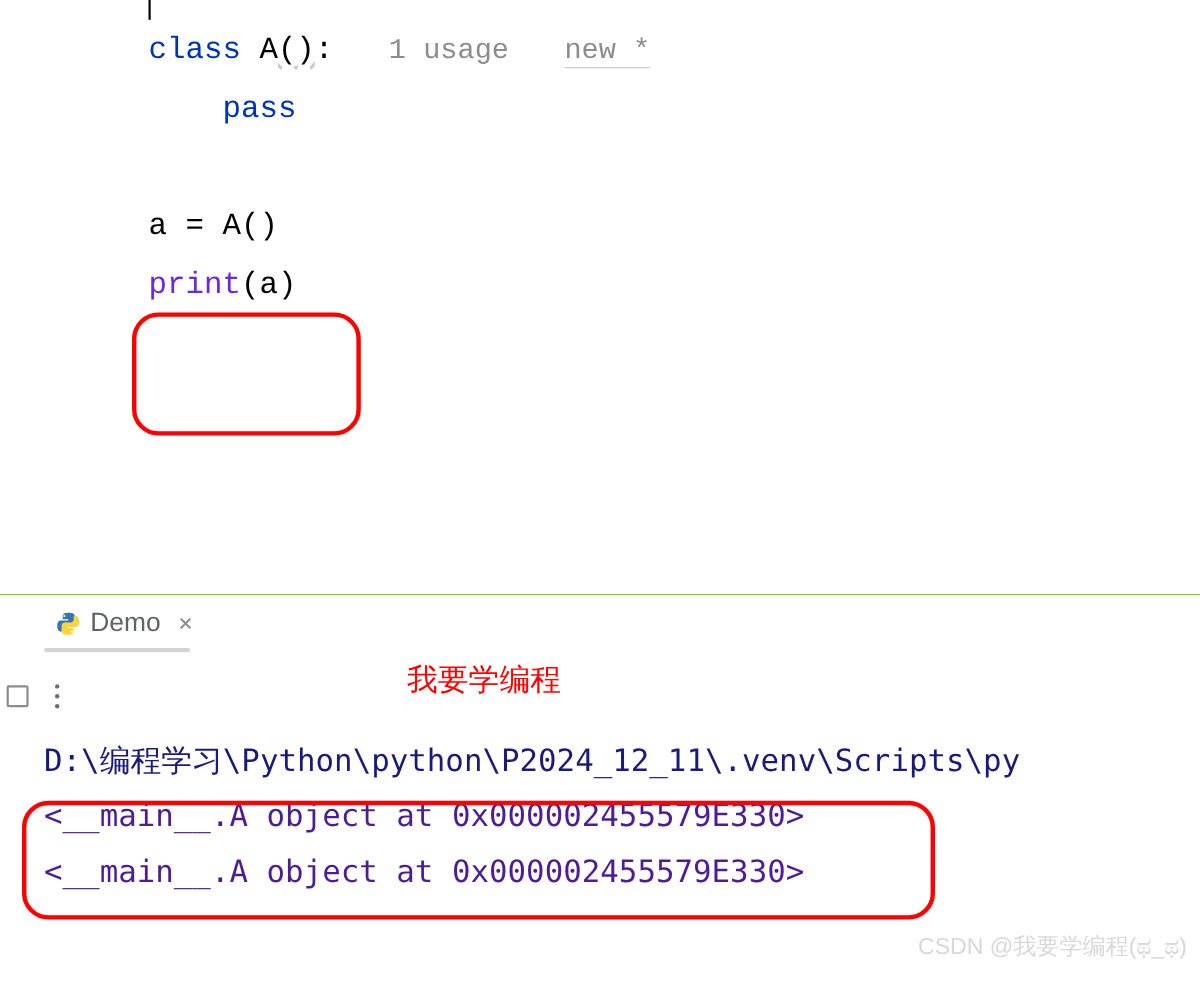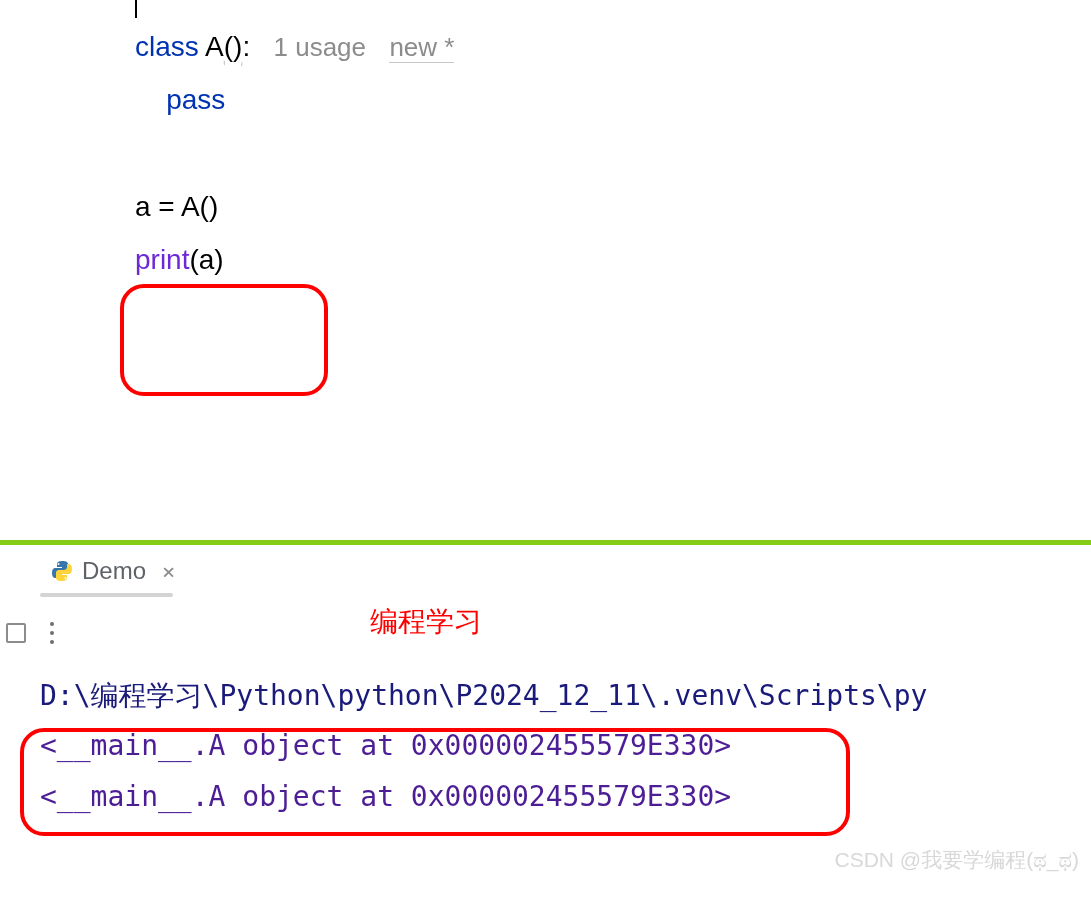--- a/index.html
+++ b/index.html
@@ -26,21 +26,21 @@
       left: 135px;
       top: 0;
       width: 2px;
       height: 18px;
       background: #000;
     }
     .code-content {
       padding: 20px 0 0 135px;
       font-size: 28px;
       line-height: 1.9;
-      font-family: Liberation Sans, sans-serif;
+      font-family: Liberation Mono, monospace;
     }
     .code-line {
       white-space: pre;
       position: relative;
     }
     .kw-blue { color: #0033b3; }
     .class-name { color: #000000; }
     .usage-hint { color: #8c8c8c; font-size: 26px; }
     .author-hint { color: #8c8c8c; font-size: 26px; border-bottom: 1px solid #c8c8c8;}
     .kw-pass { color: #0033b3; }
@@ -57,21 +57,21 @@
       left: 120px;
       top: 284px;
       width: 208px;
       height: 112px;
       border: 4px solid #ff0000;
       border-radius: 24px;
       pointer-events: none;
     }
     
     .console-pane {
-      border-top: 5px solid #84cc16;
+      border-top: 1px solid #84cc16;
       background: #ffffff;
       height: 364px;
     }
     
     .tab-bar {
       display: flex;
       align-items: center;
       padding: 12px 0 8px 50px;
       gap: 8px;
     }
@@ -201,21 +201,21 @@
       <svg viewBox="0 0 24 24">
         <path fill="#3776ab" d="M11.5 2C7 2 7 5 7 5v3h5v1H5s-3 0-3 5 3 5 3 5h2v-3s0-3 3-3h5s3 0 3-3V5s0-3-4.5-3zm-3 2a1 1 0 110 2 1 1 0 010-2z"></path>
         <path fill="#ffd43b" d="M12.5 22c4.5 0 4.5-3 4.5-3v-3h-5v-1h7s3 0 3-5-3-5-3-5h-2v3s0 3-3 3H9s-3 0-3 3v5s0 3 4.5 3zm3-2a1 1 0 110-2 1 1 0 010 2z"></path>
       </svg>
     </div>
     <span class="tab-label">Demo</span>
     <span class="tab-close">×</span>
   </div>
   <div class="tab-underline"></div>
 
-  <div class="annotation-red">编程学习</div>
+  <div class="annotation-red">我要学编程</div>
 
   <div class="toolbar-row">
     <div class="stop-icon"></div>
     <div class="more-icon">
       <span></span>
         <span></span>
         <span></span>
     </div>
   </div>
 

